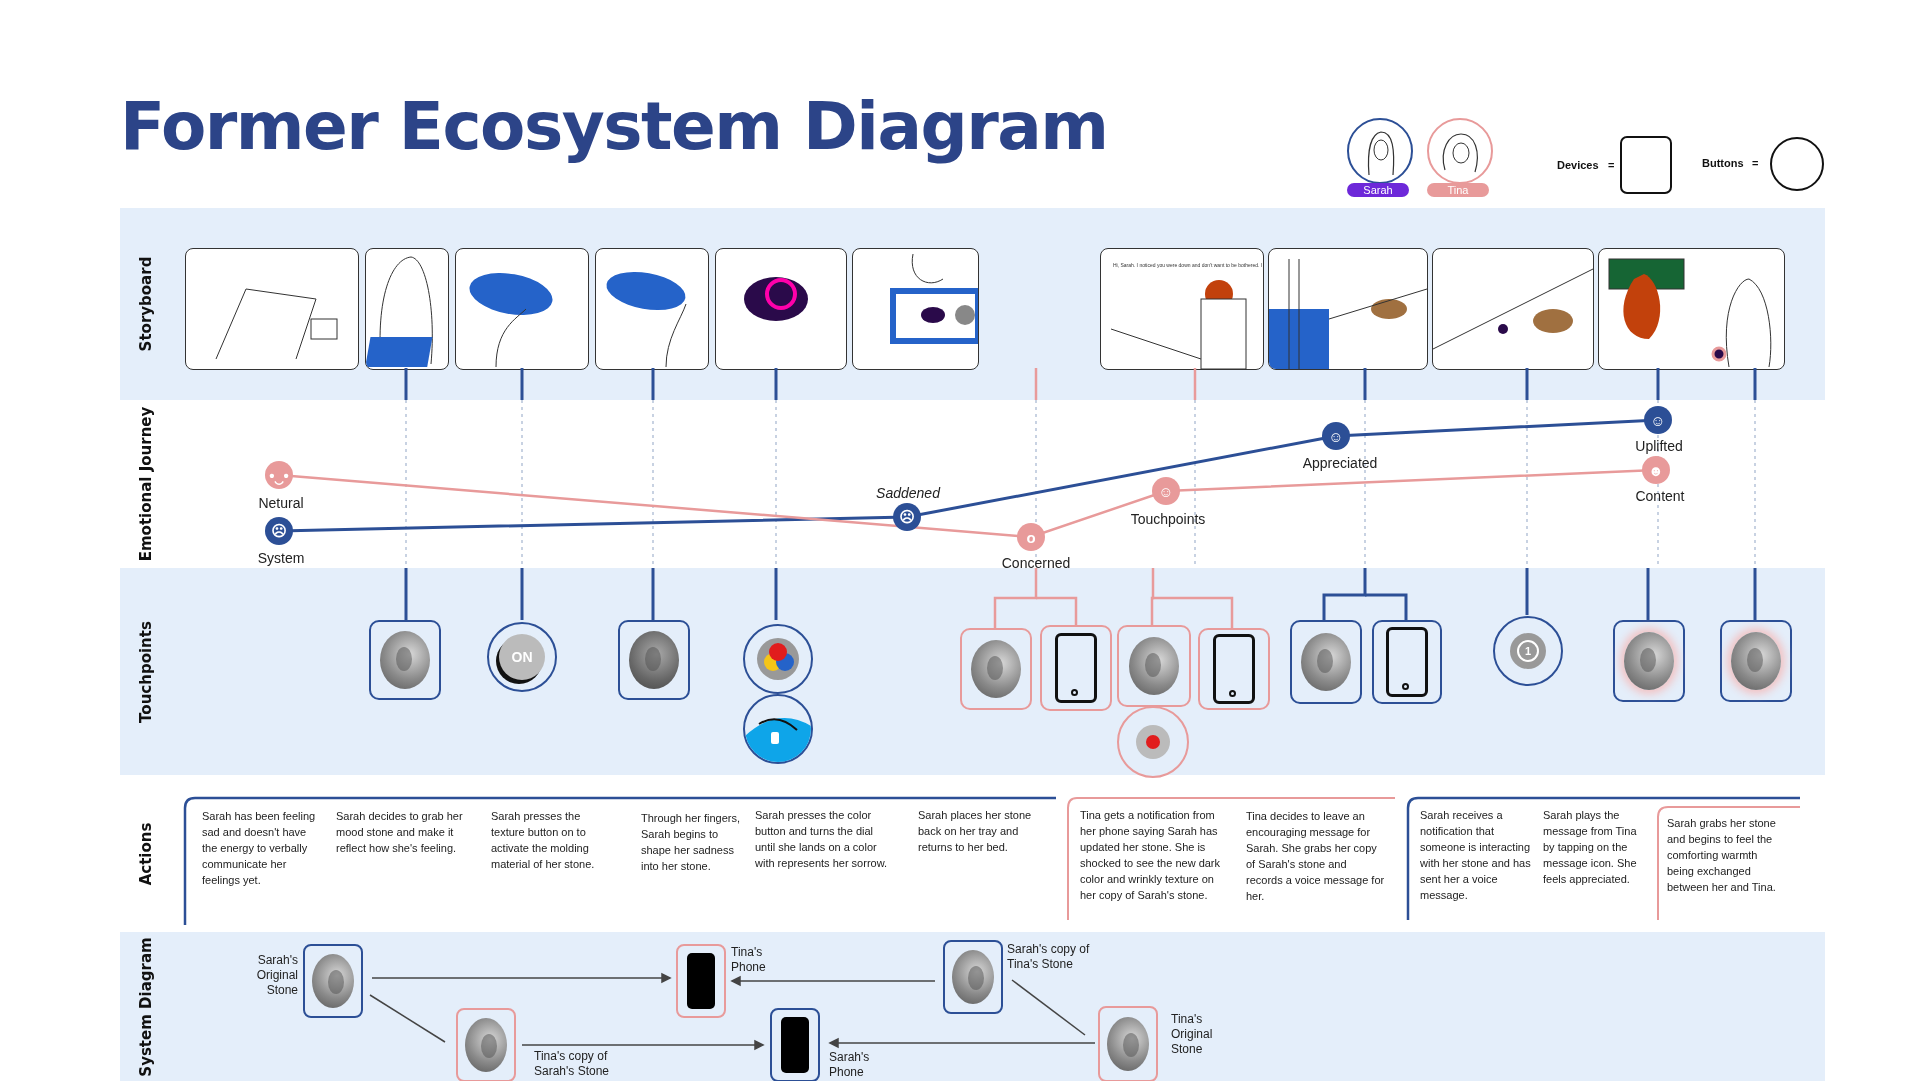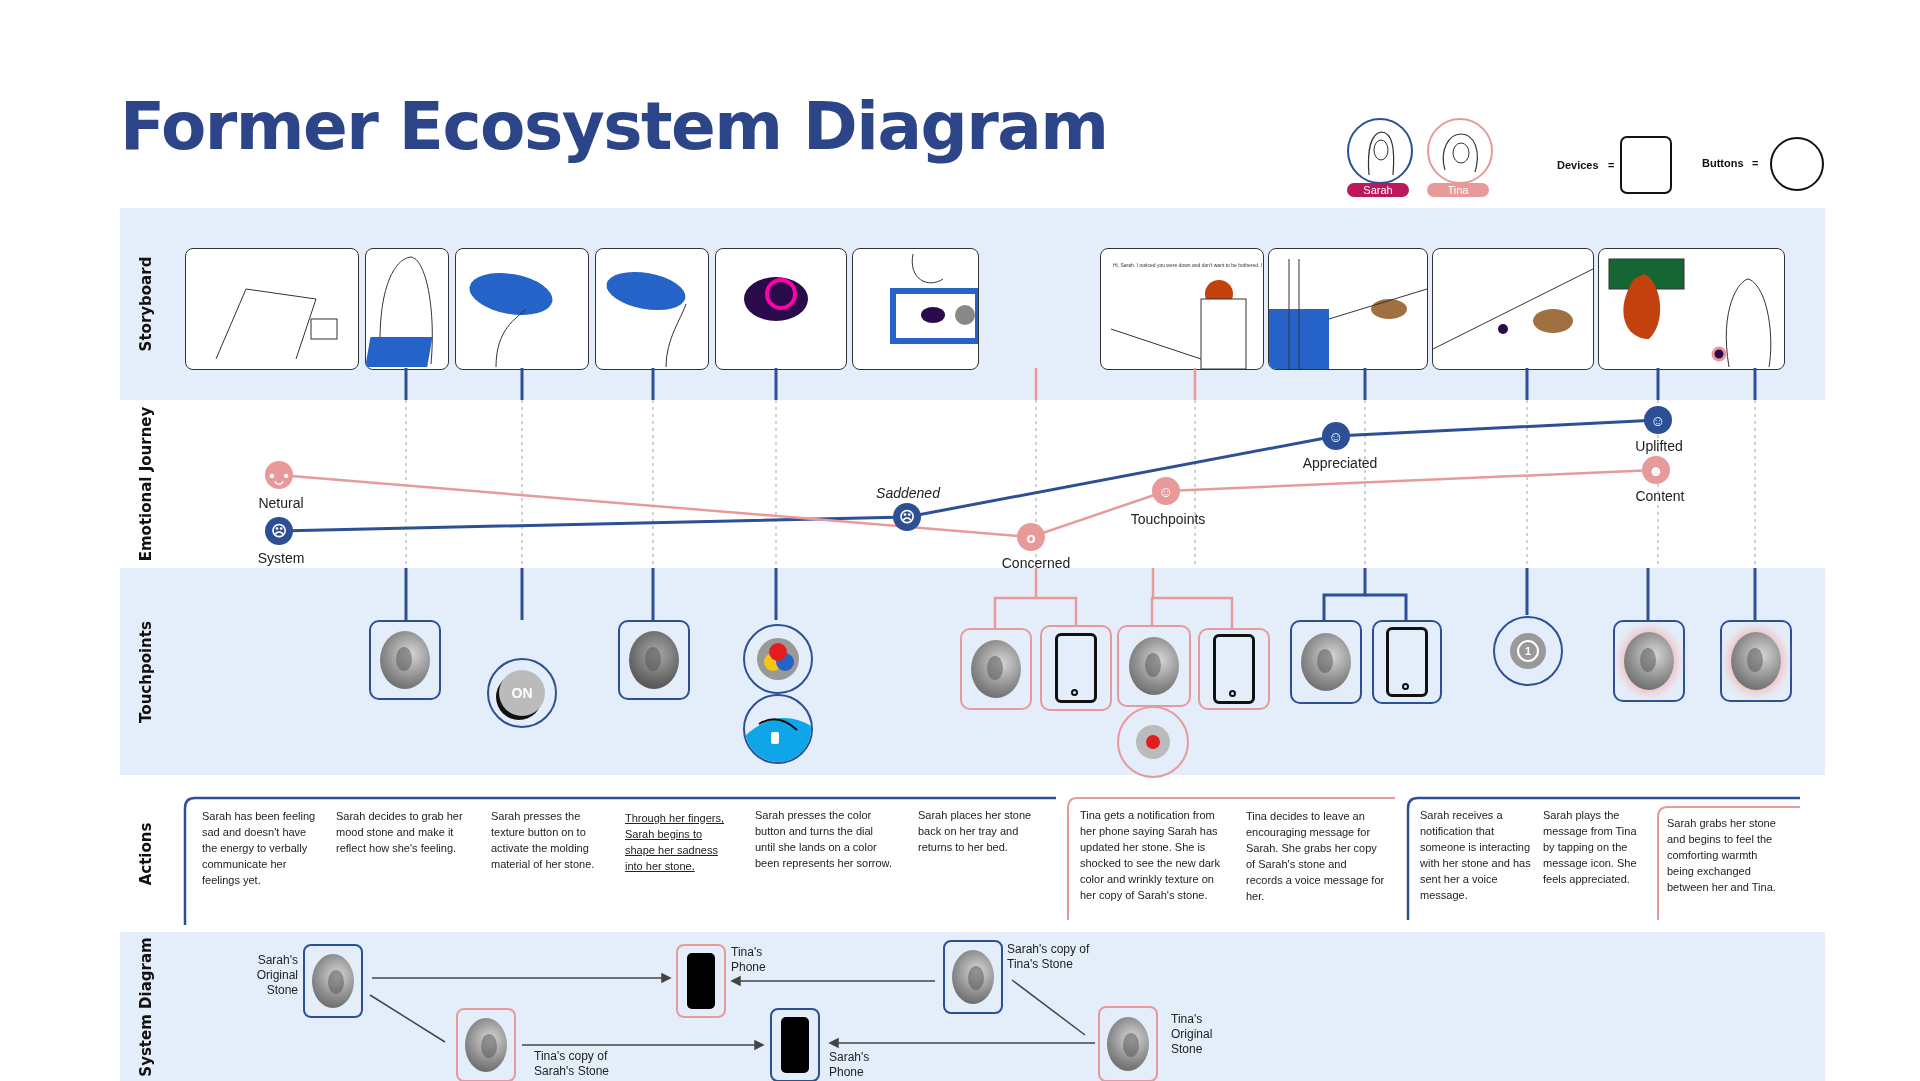--- a/index.html
+++ b/index.html
@@ -35,21 +35,21 @@
 <body>
 
 <div class="abs title">Former Ecosystem Diagram</div>
 
 <div class="avatar" style="left:1347px;top:118px;border:2px solid #2c4f96;">
   <svg width="62" height="62">
       <path d="M20 55 C18 30 22 14 32 12 C44 12 46 30 44 55" fill="none" stroke="#333" stroke-width="1.2"></path>
       <ellipse cx="32" cy="30" rx="7" ry="10" fill="none" stroke="#333" stroke-width="1"></ellipse>
     </svg>
 </div>
-<div class="pill" style="left:1347px;top:183px;width:62px;background:#be185d;">Sarah</div>
+<div class="pill" style="left:1347px;top:183px;width:62px;background:#6d28d9;">Sarah</div>
 <div class="avatar" style="left:1427px;top:118px;border:2px solid #e89a9a;">
   <svg width="62" height="62">
       <path d="M16 50 C10 30 20 14 32 14 C46 14 52 32 46 52" fill="none" stroke="#333" stroke-width="1.2"></path>
       <ellipse cx="32" cy="33" rx="8" ry="10" fill="none" stroke="#333" stroke-width="1"></ellipse>
     </svg>
 </div>
 <div class="pill" style="left:1427px;top:183px;width:62px;background:#e89a9a;">Tina</div>
 
 <span class="abs legend-lbl" style="left:1557px;top:159px;">Devices</span>
 <span class="abs legend-lbl" style="left:1608px;top:159px;">=</span>
@@ -211,21 +211,21 @@
 <div class="face blue" style="left:1322px;top:422px;">☺</div>
 <div class="emolabel" style="left:1340px;top:455px;">Appreciated</div>
 <div class="face blue" style="left:1644px;top:406px;">☺</div>
 <div class="emolabel" style="left:1659px;top:438px;">Uplifted</div>
 <div class="face pink" style="left:1642px;top:456px;">☻</div>
 <div class="emolabel" style="left:1660px;top:488px;">Content</div>
 
 <div class="tp-box" style="left:369px;top:620px;width:68px;height:76px;">
     <div class="stone"></div>
   </div>
-<div class="tp-circ" style="left:487px;top:658px;width:66px;height:66px;">
+<div class="tp-circ" style="left:487px;top:622px;width:66px;height:66px;">
   <div style="width:46px;height:46px;border-radius:50%;background:#bbb;box-shadow:-3px 4px 0 #111;color:#fff;font-weight:bold;font-size:14px;display:flex;align-items:center;justify-content:center;">ON</div>
 </div>
 <div class="tp-box" style="left:618px;top:620px;width:68px;height:76px;">
     <div class="stone" style="background:radial-gradient(circle at 55% 40%,#aaa,#666 60%,#444);"></div>
   </div>
 <div class="tp-circ" style="left:743px;top:624px;width:66px;height:66px;">
   <svg width="46" height="46">
       <circle cx="23" cy="23" r="21" fill="#999"></circle>
       <circle cx="18" cy="26" r="9" fill="#f5c518"></circle>
       <circle cx="30" cy="26" r="9" fill="#2563c9"></circle>
@@ -270,22 +270,22 @@
 <div class="tp-box" style="left:1613px;top:620px;width:68px;height:78px;">
     <div class="stone" style="box-shadow:0 0 8px 4px #f3c2c2;"></div>
   </div>
 <div class="tp-box" style="left:1720px;top:620px;width:68px;height:78px;">
     <div class="stone" style="box-shadow:0 0 8px 4px #f3c2c2;"></div>
   </div>
 
 <div class="action" style="left:202px;top:808px;width:120px;">Sarah has been feeling sad and doesn't have the energy to verbally communicate her feelings yet.</div>
 <div class="action" style="left:336px;top:808px;width:140px;">Sarah decides to grab her mood stone and make it reflect how she's feeling.</div>
 <div class="action" style="left:491px;top:808px;width:115px;">Sarah presses the texture button on to activate the molding material of her stone.</div>
-<div class="action" style="left:625px;top:810px;width:110px;text-decoration:underline;">Through her fingers, Sarah begins to shape her sadness into her stone.</div>
-<div class="action" style="left:755px;top:807px;width:140px;">Sarah presses the color button and turns the dial until she lands on a color been represents her sorrow.</div>
+<div class="action" style="left:641px;top:810px;width:110px;">Through her fingers, Sarah begins to shape her sadness into her stone.</div>
+<div class="action" style="left:755px;top:807px;width:140px;">Sarah presses the color button and turns the dial until she lands on a color with represents her sorrow.</div>
 <div class="action" style="left:918px;top:807px;width:125px;">Sarah places her stone back on her tray and returns to her bed.</div>
 <div class="action" style="left:1080px;top:807px;width:150px;">Tina gets a notification from her phone saying Sarah has updated her stone. She is shocked to see the new dark color and wrinkly texture on her copy of Sarah's stone.</div>
 <div class="action" style="left:1246px;top:808px;width:140px;">Tina decides to leave an encouraging message for Sarah. She grabs her copy of Sarah's stone and records a voice message for her.</div>
 <div class="action" style="left:1420px;top:807px;width:115px;">Sarah receives a notification that someone is interacting with her stone and has sent her a voice message.</div>
 <div class="action" style="left:1543px;top:807px;width:105px;">Sarah plays the message from Tina by tapping on the message icon. She feels appreciated.</div>
 <div class="action" style="left:1667px;top:815px;width:120px;">Sarah grabs her stone and begins to feel the comforting warmth being exchanged between her and Tina.</div>
 
 <div class="sys-label" style="left:248px;top:953px;width:50px;text-align:right;">Sarah's Original Stone</div>
 <div class="sysbox" style="left:303px;top:944px;width:56px;height:70px;">
     <div class="stone" style="width:42px;height:54px;"></div>

